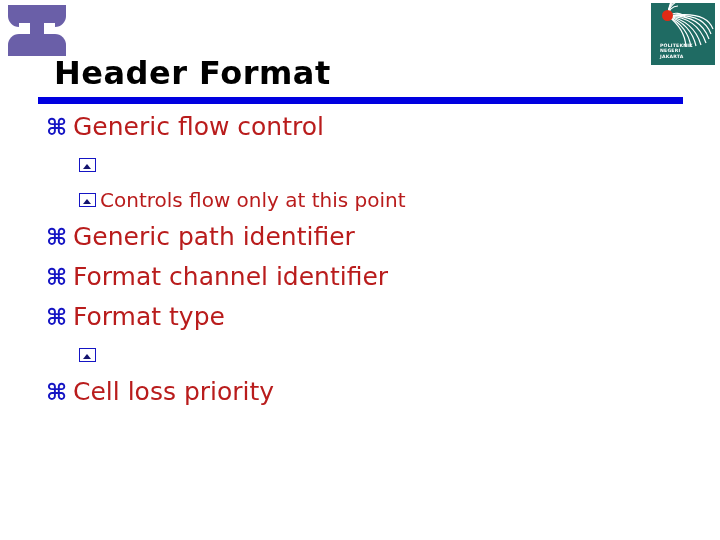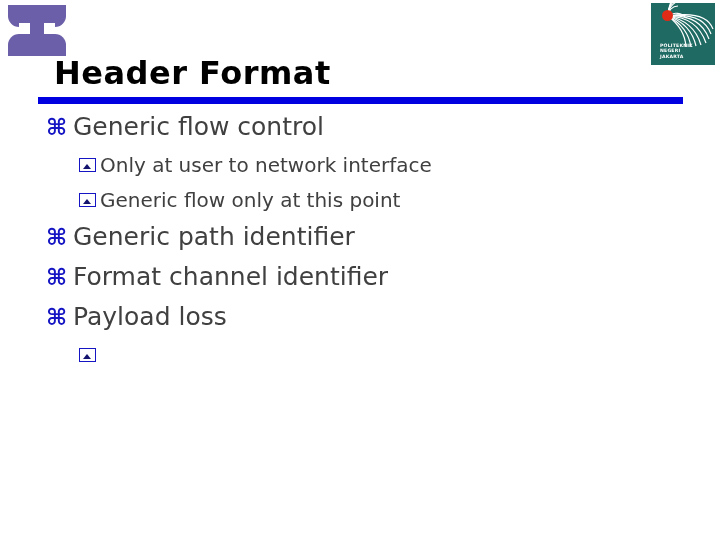--- a/index.html
+++ b/index.html
@@ -150,21 +150,21 @@
   }
   .bullet-row.lvl1 .bullet-mark {
     width: 27px;
     font-size: 23px;
     line-height: 34px;
     font-weight: bold;
   }
   .bullet-text {
     display: inline-block;
     vertical-align: top;
-    color: #404040;
+    color: #b91c1c;
   }
   .bullet-row.lvl1 .bullet-text {
     font-size: 25px;
     line-height: 34px;
   }
   .bullet-row.lvl2 .bullet-text {
     font-size: 20px;
     line-height: 30px;
   }
 
@@ -233,21 +233,22 @@
       <div>NEGERI</div>
       <div>JAKARTA</div>
     </div>
   </div>
 
   <div id="title">Header Format</div>
   <div id="title-rule"></div>
 
   <div id="body-list">
       <div class="bullet-row lvl1"><span class="bullet-mark">⌘</span><span class="bullet-text">Generic flow control</span></div>
-      <div class="bullet-row lvl2"><span class="subglyph"></span><span class="bullet-text">Only at user to network interface</span></div>
-      <div class="bullet-row lvl2"><span class="subglyph"></span><span class="bullet-text">Generic flow only at this point</span></div>
+      <div class="bullet-row lvl2"><span class="subglyph"></span></div>
+      <div class="bullet-row lvl2"><span class="subglyph"></span><span class="bullet-text">Controls flow only at this point</span></div>
       <div class="bullet-row lvl1"><span class="bullet-mark">⌘</span><span class="bullet-text">Generic path identifier</span></div>
       <div class="bullet-row lvl1"><span class="bullet-mark">⌘</span><span class="bullet-text">Format channel identifier</span></div>
-      <div class="bullet-row lvl1"><span class="bullet-mark">⌘</span><span class="bullet-text">Payload loss</span></div>
+      <div class="bullet-row lvl1"><span class="bullet-mark">⌘</span><span class="bullet-text">Format type</span></div>
       <div class="bullet-row lvl2"><span class="subglyph"></span></div>
+      <div class="bullet-row lvl1"><span class="bullet-mark">⌘</span><span class="bullet-text">Cell loss priority</span></div>
     </div>
 
 </div>
 
 </body></html>

